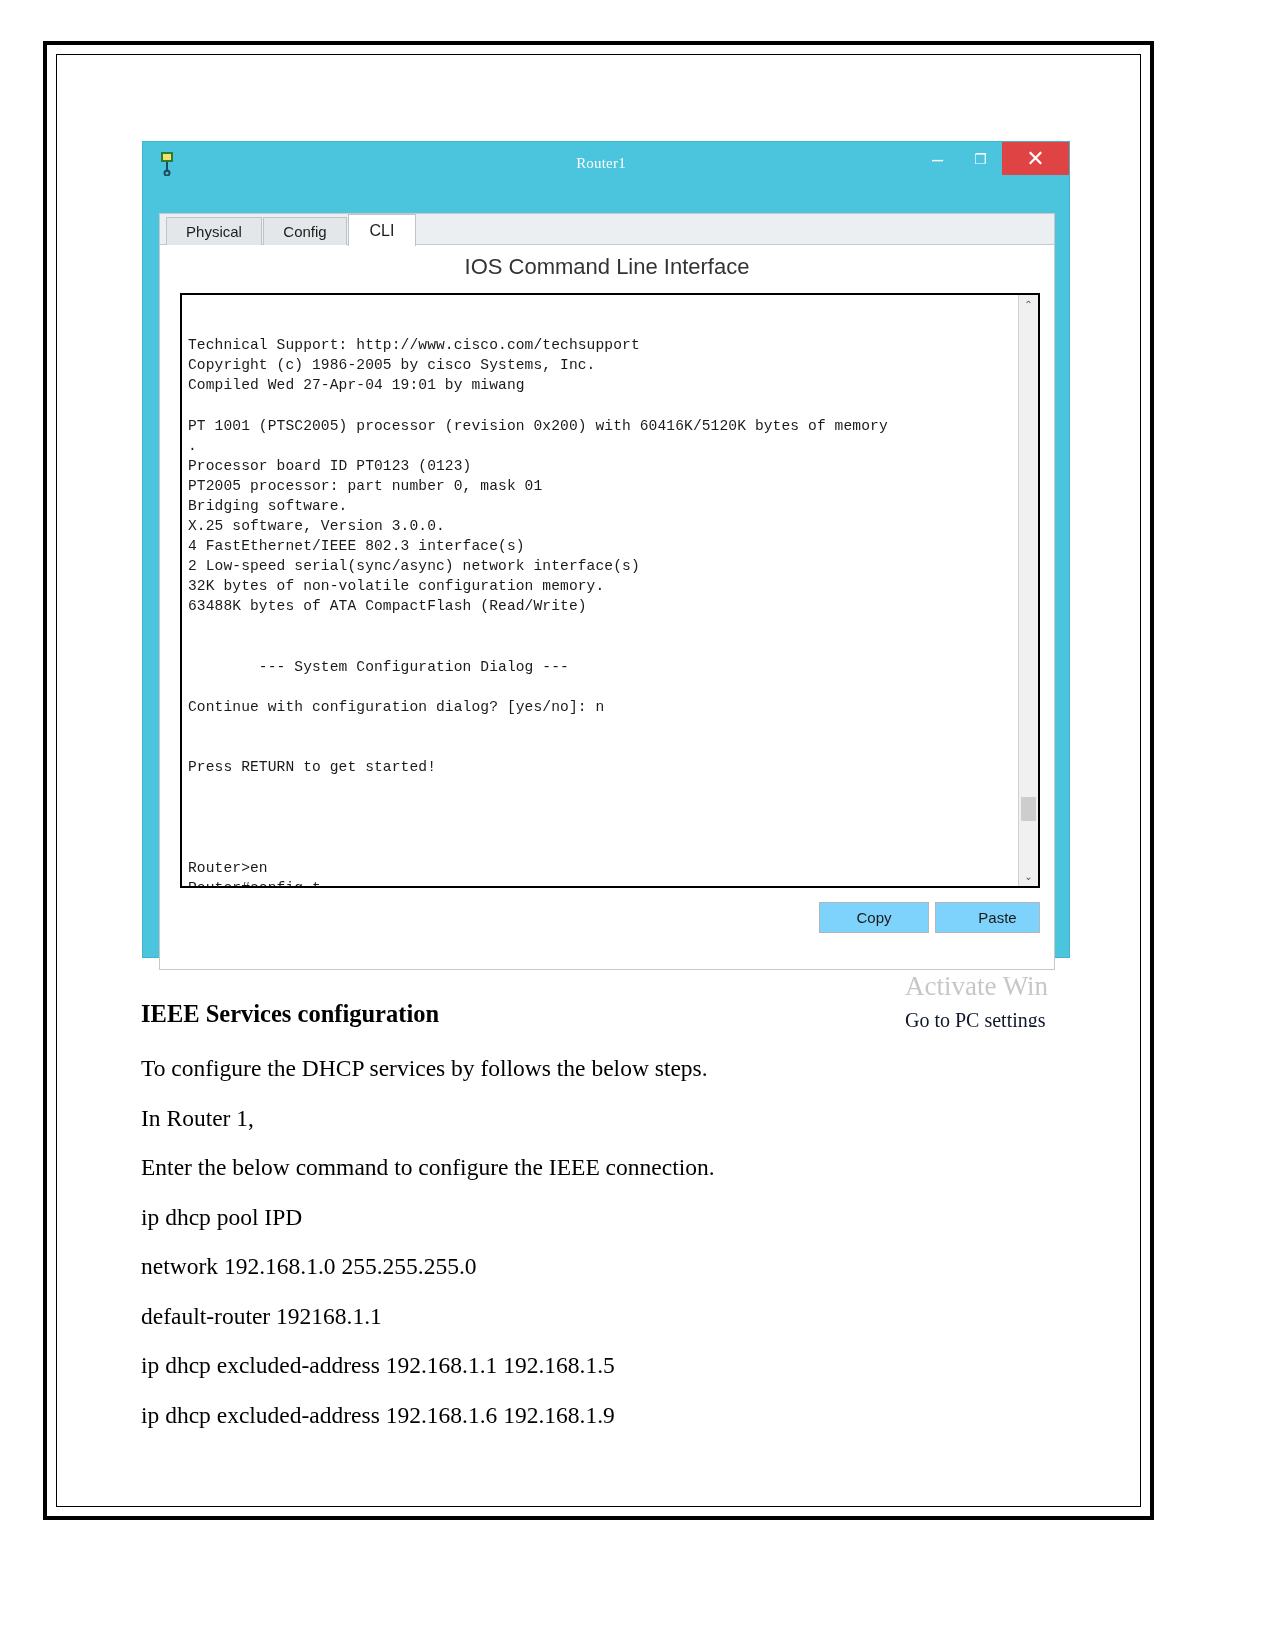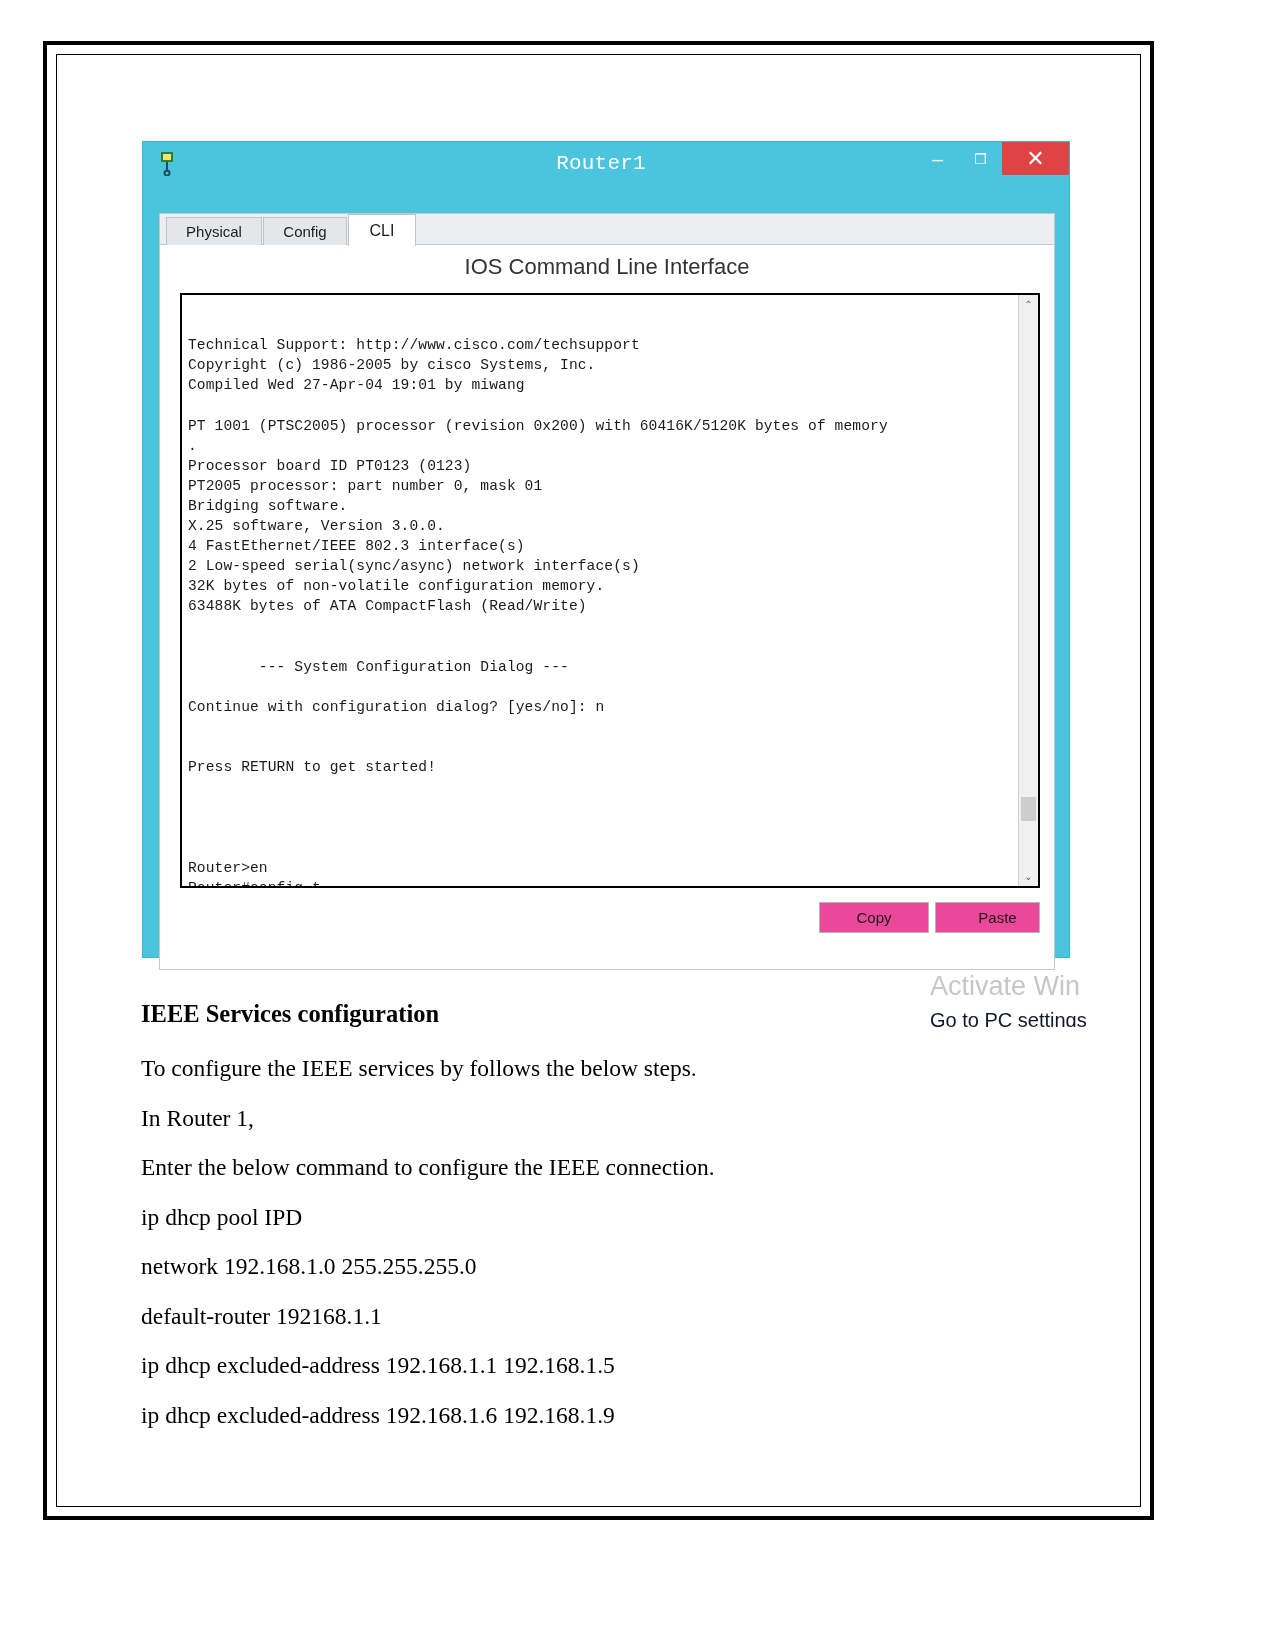--- a/index.html
+++ b/index.html
@@ -58,22 +58,22 @@
   .pt-appicon {
     position: absolute;
     left: 14px;
     top: 8px;
     width: 22px;
     height: 26px;
   }
   .pt-title {
     flex: 1;
     text-align: center;
-    font-family: Liberation Mono, monospace;
-    font-size: 21px;
+    font-family: Liberation Serif, serif;
+    font-size: 15px;
     color: #ffffff;
     letter-spacing: 0.2px;
     padding-right: 10px;
   }
   .pt-winbtns {
     position: absolute;
     right: 0;
     top: 0;
     height: 36px;
     display: flex;
@@ -219,39 +219,39 @@
   .pt-buttons {
     position: absolute;
     left: 0; top: 688px;
     width: 100%;
     height: 40px;
   }
   .pt-btn {
     position: absolute;
     top: 0;
     height: 31px;
-    background: #ec4899;
+    background: #7dd3fc;
     border: 1px solid #b4b7b9;
     box-sizing: border-box;
     font-family: "Liberation Sans", sans-serif;
     font-size: 15px;
     color: #1a1a1a;
     display: flex;
     align-items: center;
     justify-content: center;
   }
   .pt-btn.copy  { left: 659px; width: 110px; }
   .pt-btn.paste { left: 775px; width: 105px; padding-left: 20px; }
 
   .watermark {
     position: absolute;
-    left: 770px;
+    left: 745px;
     top: 755px;
     width: 330px;
-    font-family: Liberation Sans, sans-serif;
+    font-family: Liberation Serif, serif;
     font-size: 27px;
     color: #c7c7c7;
     line-height: 34px;
     white-space: nowrap;
     overflow: hidden;
     height: 58px;
   }
   .watermark .wm2 { font-size: 20px; color: #0f172a; }
 
   
@@ -334,21 +334,21 @@
       <div>Activate Win</div>
       <div class="wm2">Go to PC settings</div>
     </div>
 
   </div>
 </div>
 
 <div class="doc-text">
   <div class="doc-h">IEEE Services configuration</div>
   <div id="doc-paras">
-      <div class="doc-p">To configure the IEEE services by follows the below steps.</div>
+      <div class="doc-p">To configure the DHCP services by follows the below steps.</div>
       <div class="doc-p">In Router 1,</div>
       <div class="doc-p">Enter the below command to configure the IEEE connection.</div>
       <div class="doc-p">ip dhcp pool IPD</div>
       <div class="doc-p">network 192.168.1.0 255.255.255.0</div>
       <div class="doc-p">default-router 192168.1.1</div>
       <div class="doc-p">ip dhcp excluded-address 192.168.1.1 192.168.1.5</div>
       <div class="doc-p">ip dhcp excluded-address 192.168.1.6 192.168.1.9</div>
     </div>
 </div>
 

